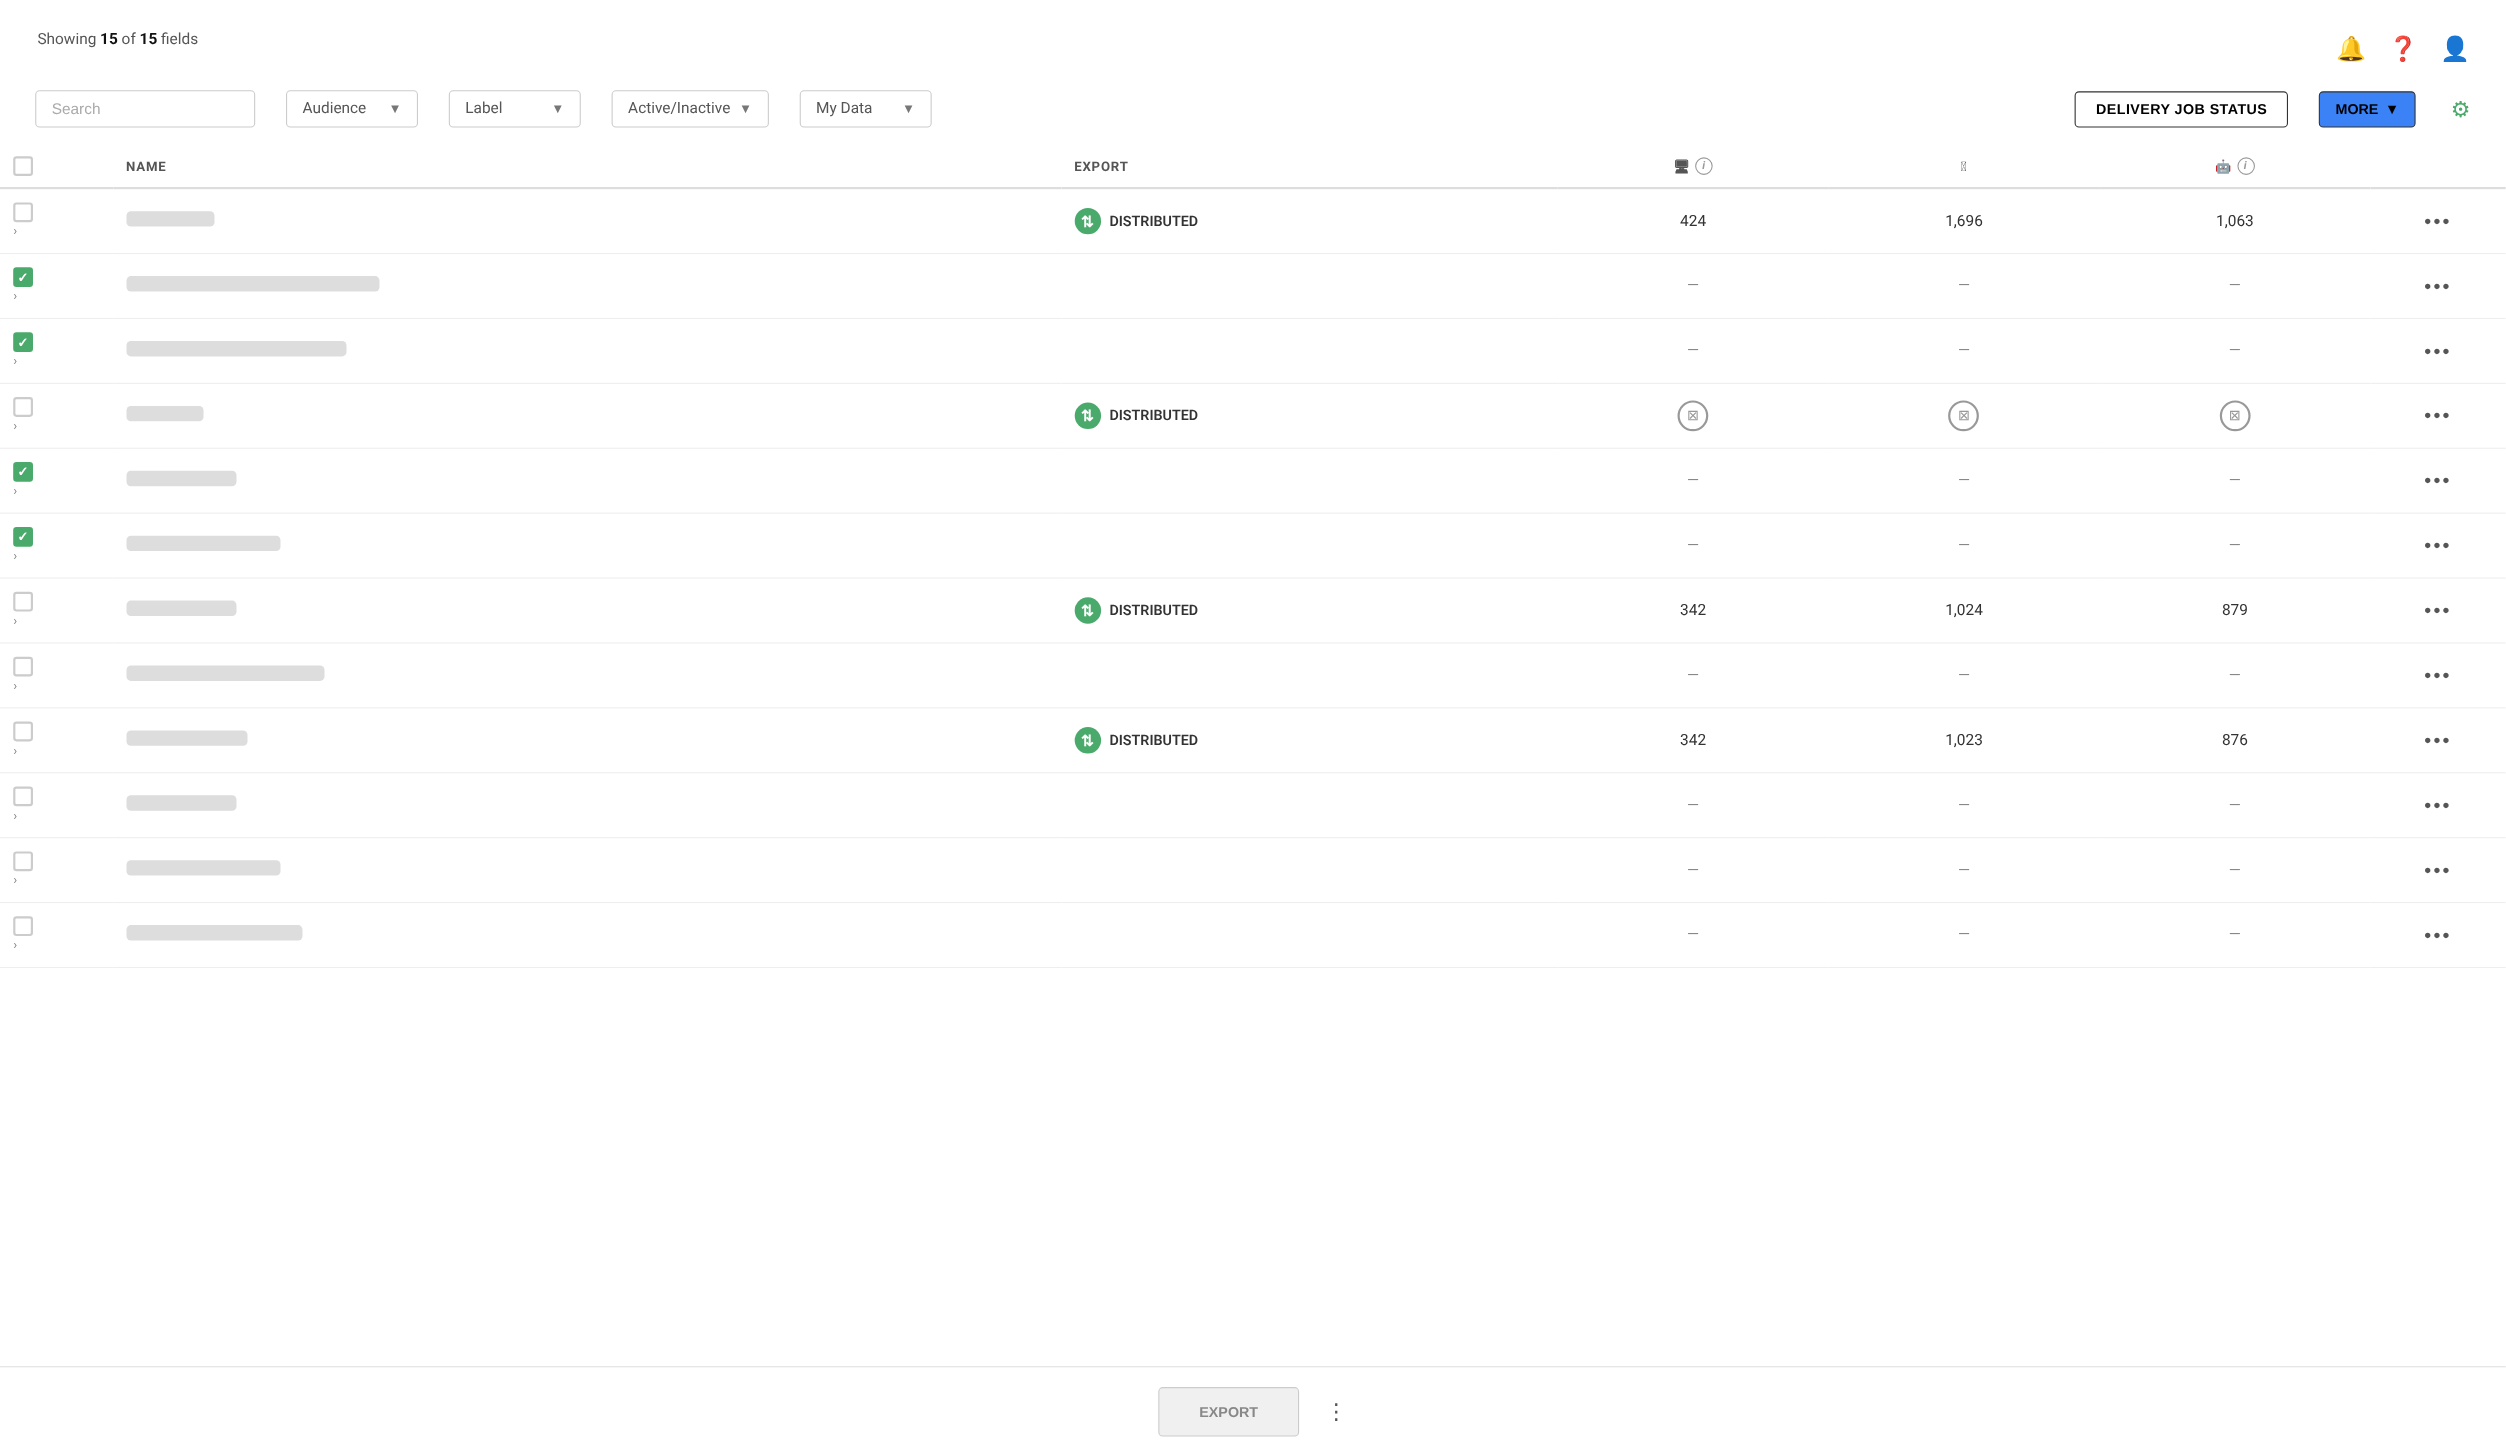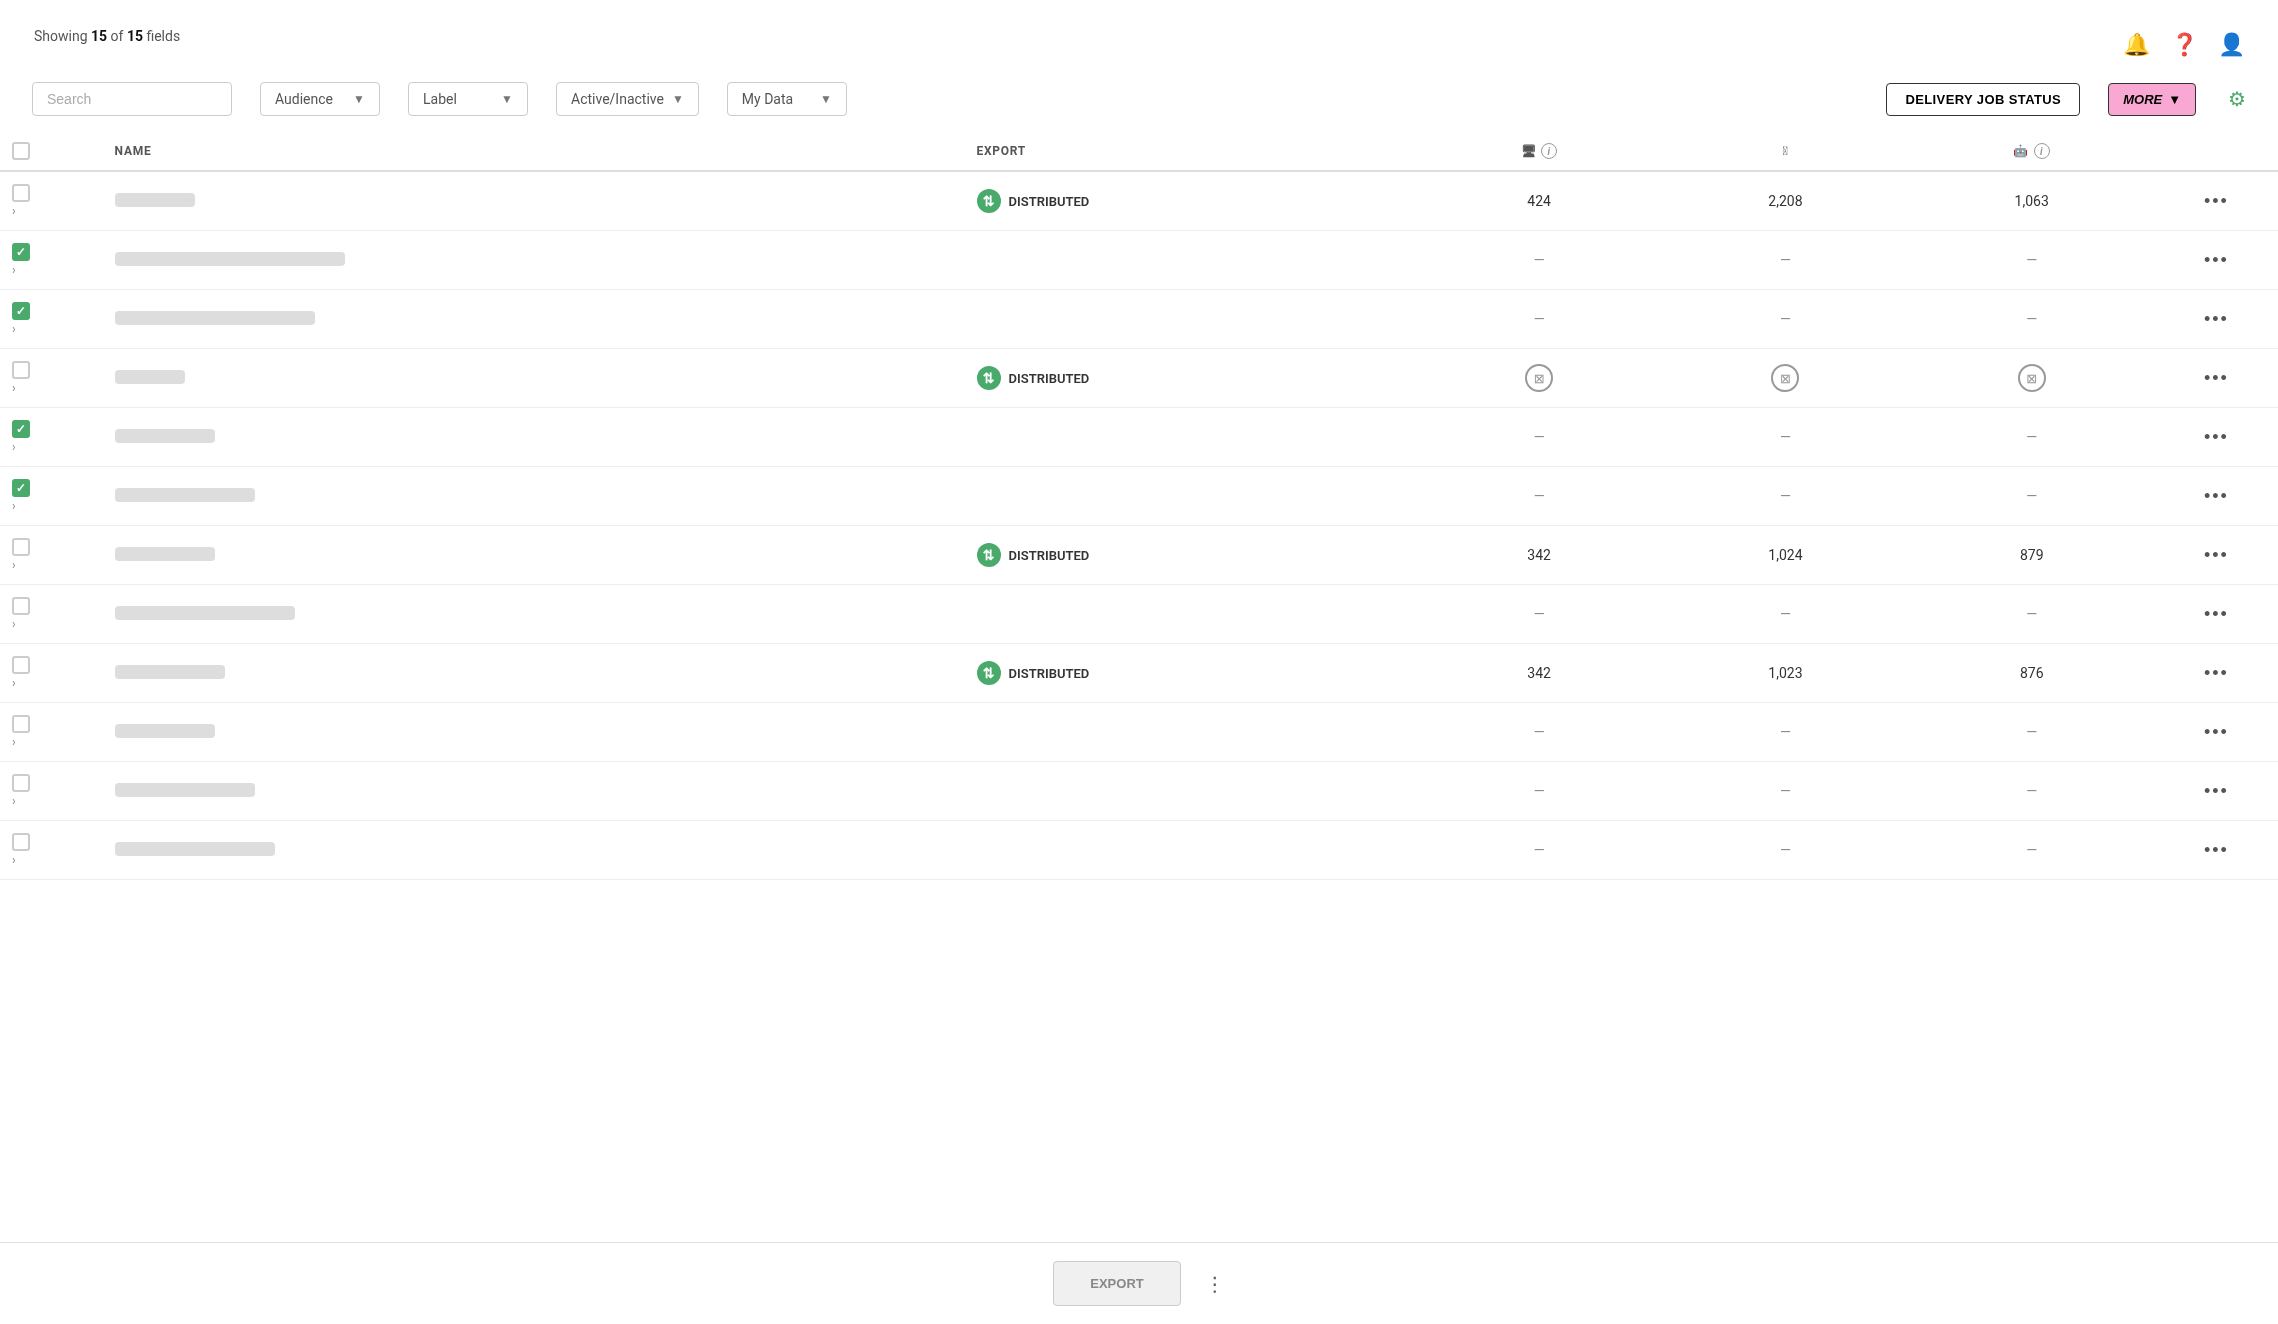--- a/index.html
+++ b/index.html
@@ -17,21 +17,21 @@
     .top-icon-btn { background: none; border: none; cursor: pointer; font-size: 22px; color: #333; }
 
     .toolbar { display: flex; align-items: center; gap: 28px; padding: 12px 32px 0 32px; flex-wrap: wrap; }
     .search-input { border: 1px solid #ccc; border-radius: 4px; padding: 8px 14px; font-size: 14px; width: 200px; outline: none; color: #555; }
     .search-input::placeholder { color: #aaa; }
 
     .dropdown { border: 1px solid #ccc; border-radius: 4px; padding: 8px 14px; font-size: 14px; color: #555; background: #fff; cursor: pointer; display: flex; align-items: center; gap: 8px; min-width: 120px; }
     .dropdown-arrow { font-size: 12px; color: #777; margin-left: auto; }
 
     .btn-delivery { border: 1.5px solid #333; background: #fff; border-radius: 4px; padding: 8px 18px; font-size: 13px; font-weight: 600; letter-spacing: 0.03em; cursor: pointer; white-space: nowrap; }
-    .btn-more { border: 1.5px solid #333; background: #f9a8d4; border-radius: 4px; padding: 8px 14px; font-size: 13px; font-weight: 600; cursor: pointer; display: flex; align-items: center; gap: 6px; font-style: italic; }
+    .btn-more { border: 1.5px solid #333; background: #3b82f6; border-radius: 4px; padding: 8px 14px; font-size: 13px; font-weight: 600; cursor: pointer; display: flex; align-items: center; gap: 6px; }
     .gear-btn { background: none; border: none; cursor: pointer; font-size: 20px; color: #4aaa6b; margin-left: 4px; }
 
     .table-container { margin: 16px 0 0 0; overflow-x: auto; }
     table { width: 100%; border-collapse: collapse; }
     thead tr { border-bottom: 2px solid #ddd; }
     th { padding: 10px 12px; text-align: left; font-size: 12px; font-weight: 700; color: #555; letter-spacing: 0.06em; white-space: nowrap; }
     td { padding: 12px 12px; border-bottom: 1px solid #eee; vertical-align: middle; font-size: 14px; }
 
     .col-check { width: 50px; }
     .col-name { width: 420px; }
@@ -144,21 +144,21 @@
     </thead>
     <tbody id="table-body">
     <tr>
           <td class="col-check"><div class="cb"></div> <span class="expand-arrow">›</span></td>
           <td class="col-name"><span class="blurred-name" style="width: 80px;"></span></td>
           <td class="col-status"><div class="status-badge">
               <span class="status-dot">⇅</span>
               <span>DISTRIBUTED</span>
             </div></td>
           <td class="col-desktop num-cell">424</td>
-          <td class="col-apple num-cell">2,208</td>
+          <td class="col-apple num-cell">1,696</td>
           <td class="col-android num-cell">1,063</td>
           <td class="col-actions"><button class="dots-btn">•••</button></td>
         </tr>
         <tr>
           <td class="col-check"><div class="cb checked"></div> <span class="expand-arrow">›</span></td>
           <td class="col-name"><span class="blurred-name" style="width: 230px;"></span></td>
           <td class="col-status"></td>
           <td class="col-desktop dash-cell">—</td>
           <td class="col-apple dash-cell">—</td>
           <td class="col-android dash-cell">—</td>

